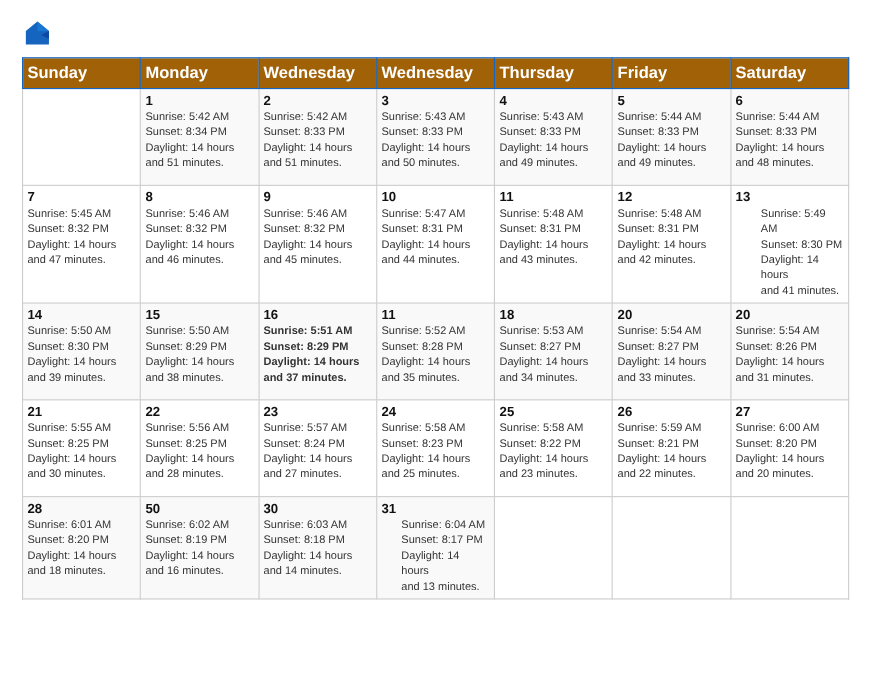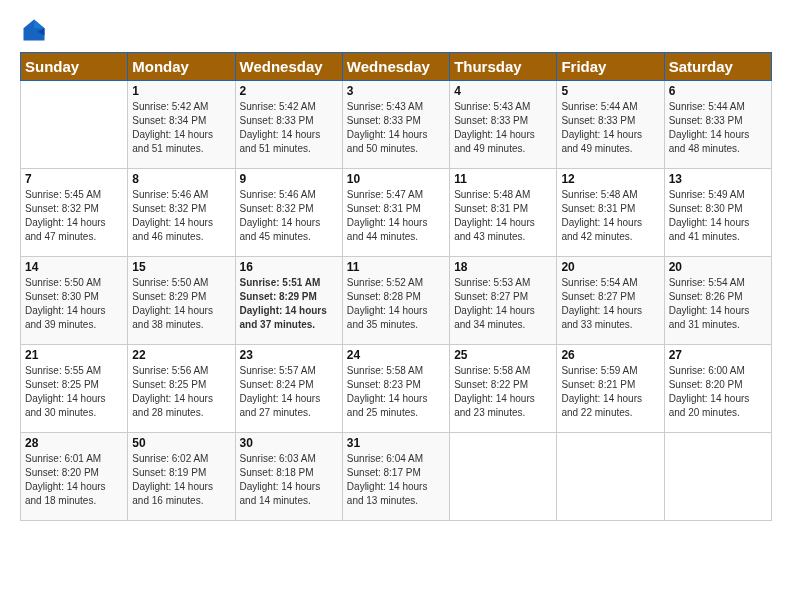--- a/index.html
+++ b/index.html
@@ -212,21 +212,21 @@
           </td>
           <td>
             <div class="day-number">12</div>
             <div class="day-info" style="white-space: pre-line;">Sunrise: 5:48 AM
 Sunset: 8:31 PM
 Daylight: 14 hours
 and 42 minutes.</div>
           </td>
           <td>
             <div class="day-number">13</div>
-            <div class="day-info" style="white-space: pre-line;">Sunrise: 5:49 AM
+            <div class="day-info" style="white-space: pre-line; margin-left: 23px;">Sunrise: 5:49 AM
 Sunset: 8:30 PM
 Daylight: 14 hours
 and 41 minutes.</div>
           </td>
         </tr>
         <tr>
           <td>
             <div class="day-number">14</div>
             <div class="day-info" style="white-space: pre-line;">Sunrise: 5:50 AM
 Sunset: 8:30 PM
@@ -344,21 +344,21 @@
           </td>
           <td>
             <div class="day-number">30</div>
             <div class="day-info" style="white-space: pre-line;">Sunrise: 6:03 AM
 Sunset: 8:18 PM
 Daylight: 14 hours
 and 14 minutes.</div>
           </td>
           <td>
             <div class="day-number">31</div>
-            <div class="day-info" style="white-space: pre-line;">Sunrise: 6:04 AM
+            <div class="day-info" style="white-space: pre-line; margin-left: 18px;">Sunrise: 6:04 AM
 Sunset: 8:17 PM
 Daylight: 14 hours
 and 13 minutes.</div>
           </td>
           <td class="empty-cell"></td>
           <td class="empty-cell"></td>
           <td class="empty-cell"></td>
         </tr>
       </tbody>
   </table>

